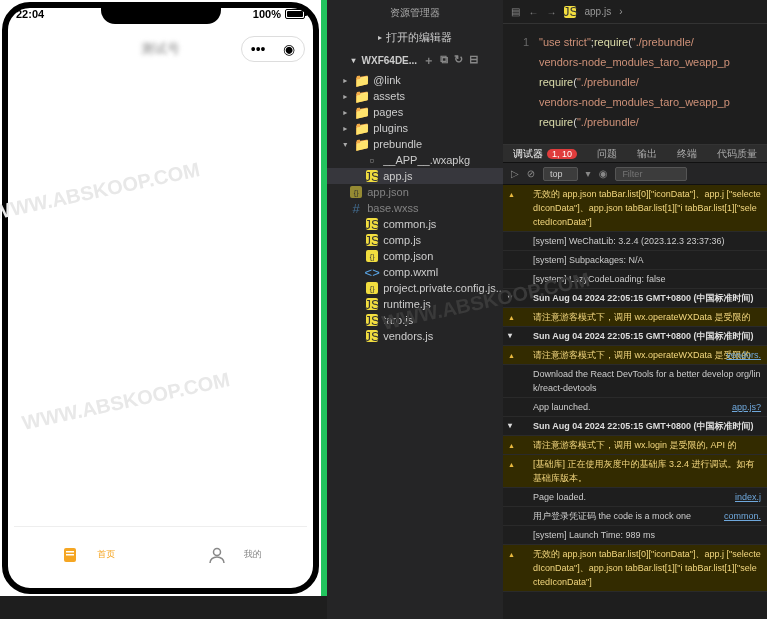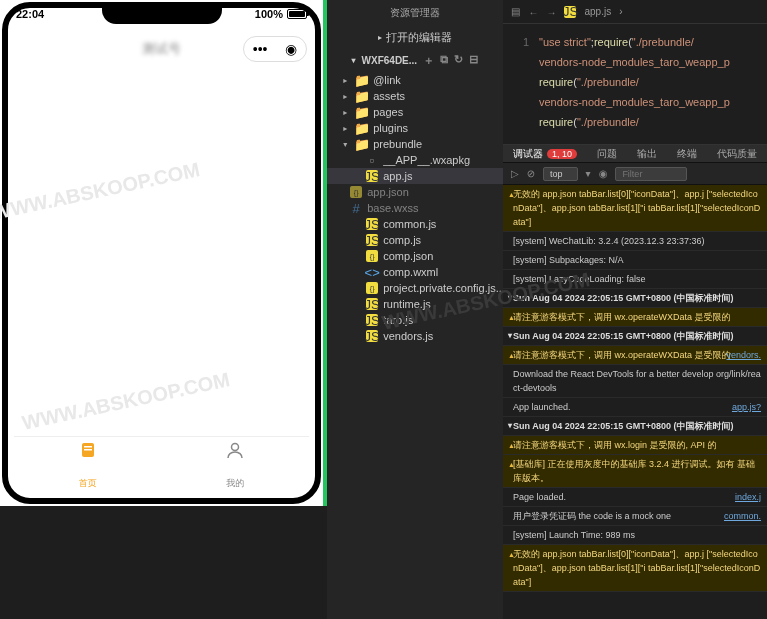--- a/index.html
+++ b/index.html
@@ -1,35 +1,35 @@
 <!DOCTYPE html>
 <html><head>
 <meta charset="utf-8">
 <style>
 * { margin: 0; padding: 0; box-sizing: border-box; font-family: -apple-system, "Segoe UI", sans-serif; }
 body { width: 767px; height: 619px; display: flex; background: #1e1e1e; overflow: hidden; position: relative; }
 
 
-.sim { width: 327px; height: 506px; background: #fff; position: relative; border-right: 4px solid #22c55e; }
+.sim { width: 327px; height: 596px; background: #fff; position: relative; border-right: 6px solid #22c55e; }
 .sim-frame { position: absolute; top: 0; left: 0; right: 0; bottom: 0; border: 6px solid #000; border-radius: 28px; margin: 2px; }
 .notch { position: absolute; top: 2px; left: 50%; transform: translateX(-50%); width: 120px; height: 22px; background: #000; border-radius: 0 0 14px 14px; z-index: 10; }
 .statusbar { position: absolute; top: 8px; left: 16px; right: 16px; display: flex; justify-content: space-between; font-size: 11px; font-weight: 600; z-index: 5; }
 .battery { display: flex; align-items: center; gap: 4px; }
 .batt-icon { width: 20px; height: 10px; border: 1px solid #000; border-radius: 2px; position: relative; }
 .batt-icon::after { content: ''; position: absolute; right: -3px; top: 2px; width: 2px; height: 4px; background: #000; border-radius: 0 1px 1px 0; }
 .batt-fill { position: absolute; left: 1px; top: 1px; bottom: 1px; right: 1px; background: #000; border-radius: 1px; }
 .capsule { position: absolute; top: 36px; right: 16px; width: 64px; height: 26px; border: 1px solid #ddd; border-radius: 14px; display: flex; align-items: center; justify-content: space-around; z-index: 5; }
 .capsule span { font-size: 14px; }
 .sim-title { position: absolute; top: 40px; left: 0; right: 0; text-align: center; font-size: 13px; color: #888; filter: blur(2px); }
 .watermark { position: absolute; color: #e8e8e8; font-size: 20px; font-weight: 700; transform: rotate(-12deg); pointer-events: none; z-index: 1; }
 .wm1 { top: 180px; left: -10px; }
 .wm2 { top: 390px; left: 20px; }
 .wm3 { top: 290px; left: 380px; color: #3a3a3a; }
 .tabbar { position: absolute; bottom: 14px; left: 14px; right: 14px; height: 56px; display: flex; border-top: 1px solid #eee; }
-.tab { flex: 1; display: flex; flex-direction: column; align-items: center; justify-content: center; gap: 16px; font-size: 9px; color: #888; }
+.tab { flex: 1; display: flex; flex-direction: row; align-items: center; justify-content: center; gap: 16px; font-size: 9px; color: #888; }
 .tab.active { color: #f5a623; }
 .tab-ico { width: 22px; height: 22px; display: flex; align-items: center; justify-content: center; }
 
 
 .explorer { width: 176px; background: #252526; color: #ccc; font-size: 11px; display: flex; flex-direction: column; align-items: center; }
 .exp-hdr { padding: 6px 10px; color: #aaa; font-size: 10px; }
 .exp-sec { padding: 4px 10px; color: #ccc; cursor: pointer; display: flex; align-items: center; gap: 4px; }
 .exp-sec::before { content: '▸'; font-size: 8px; }
 .exp-proj { padding: 4px 6px; display: flex; align-items: center; gap: 6px; font-weight: 600; font-size: 10px; }
 .exp-proj::before { content: '▾'; font-size: 8px; }
@@ -64,21 +64,21 @@
 .dt-tab { padding: 0 10px; height: 100%; display: flex; align-items: center; color: #aaa; cursor: pointer; gap: 4px; }
 .dt-tab.on { color: #fff; }
 .badge { background: #e03c3c; color: #fff; border-radius: 8px; padding: 0 5px; font-size: 9px; }
 .dt-sub { display: flex; align-items: center; height: 24px; background: #252526; font-size: 10px; border-bottom: 1px solid #111; }
 .dt-sub-tab { padding: 0 10px; height: 100%; display: flex; align-items: center; color: #aaa; cursor: pointer; }
 .dt-sub-tab.on { background: #000; color: #fff; }
 .dt-bar { display: flex; align-items: center; height: 22px; background: #252526; font-size: 10px; gap: 8px; padding: 0 8px; border-bottom: 1px solid #111; color: #888; }
 .dt-sel { background: #3c3c3c; border: 1px solid #555; color: #ccc; font-size: 9px; padding: 1px 14px 1px 6px; border-radius: 2px; }
 .dt-filter { background: #3c3c3c; border: 1px solid #555; color: #ccc; font-size: 9px; padding: 1px 6px; width: 72px; border-radius: 2px; }
 .console { flex: 1; overflow: hidden; font-family: Consolas, monospace; font-size: 9px; line-height: 14px; color: #ccc; }
-.row { padding: 2px 6px 2px 10px; border-bottom: 1px solid #2a2a2a; position: relative; word-break: break-all; }
+.row { padding: 2px 6px 2px 30px; border-bottom: 1px solid #2a2a2a; position: relative; word-break: break-all; }
 .row.warn { background: #332b00; color: #f3d77e; }
 .row.warn::before { content: '▲'; position: absolute; left: 5px; color: #e8b93f; font-size: 7px; top: 3px; }
 .row.grp { background: #1e1e1e; color: #ddd; font-weight: 600; }
 .row.grp::before { content: '▾'; position: absolute; left: 5px; font-size: 8px; top: 2px; }
 .row .rlink { position: absolute; right: 6px; color: #6fa8dc; text-decoration: underline; }
 </style>
 </head>
 <body>
 
 <div class="sim">

